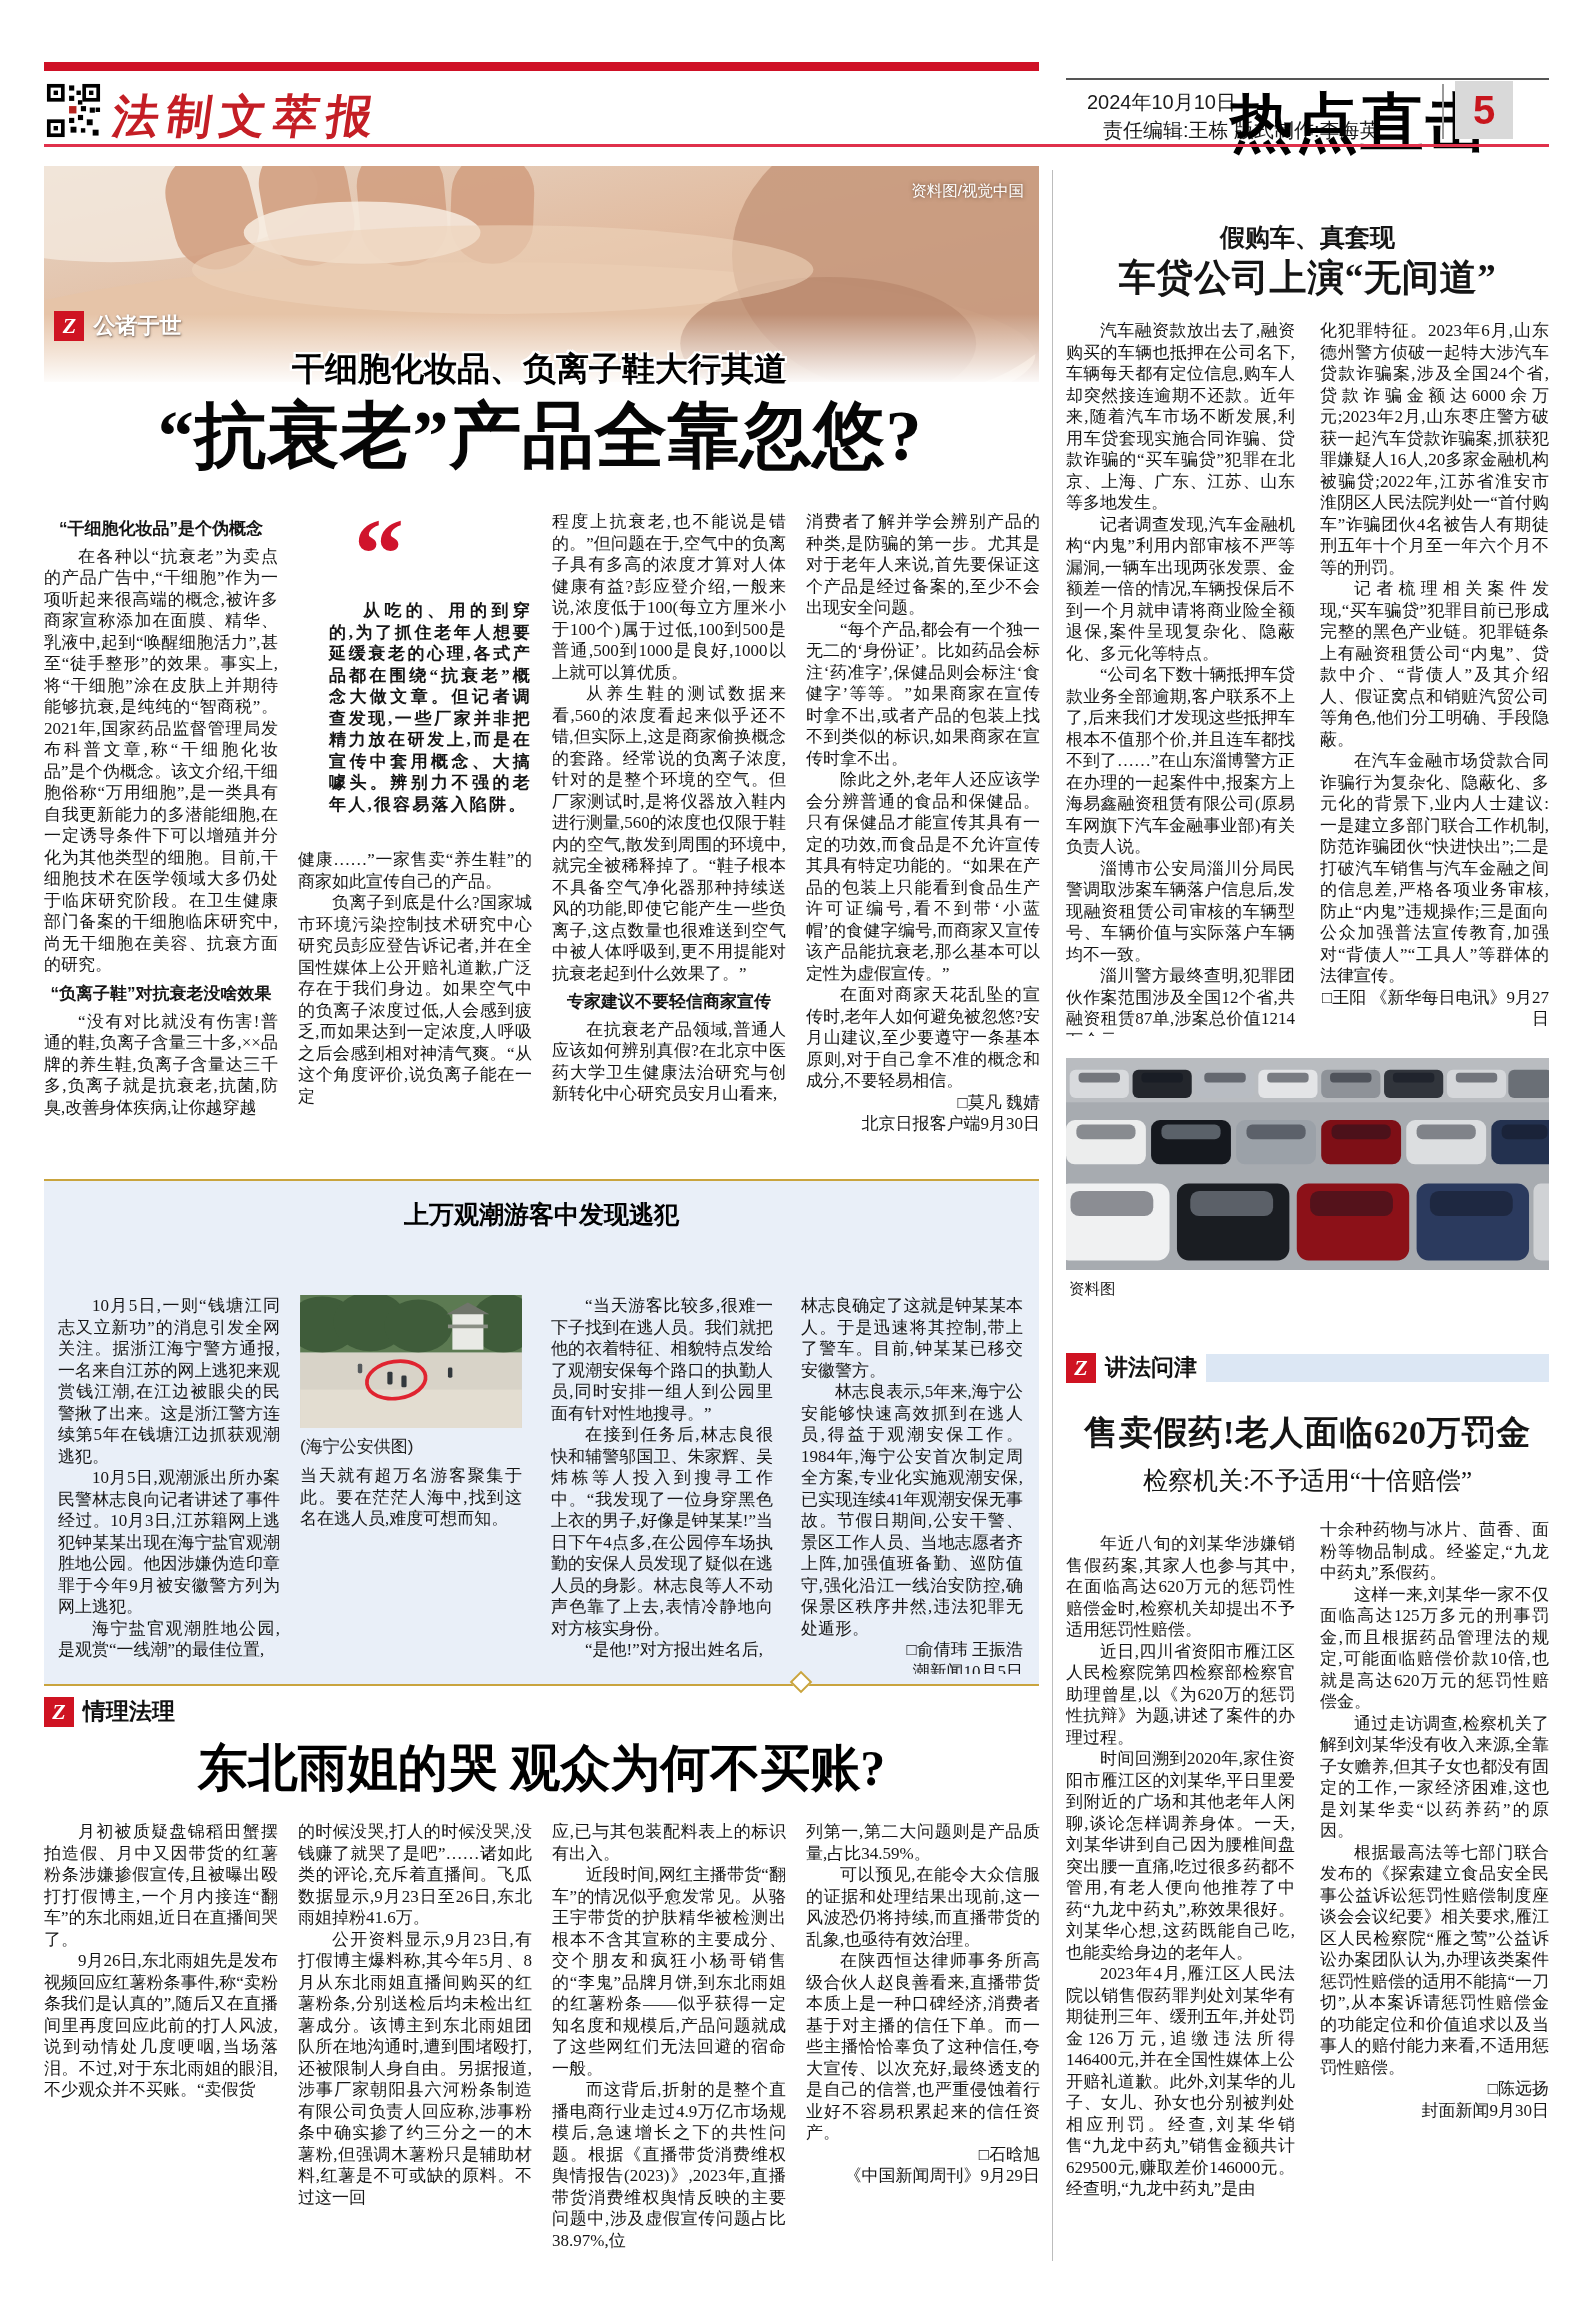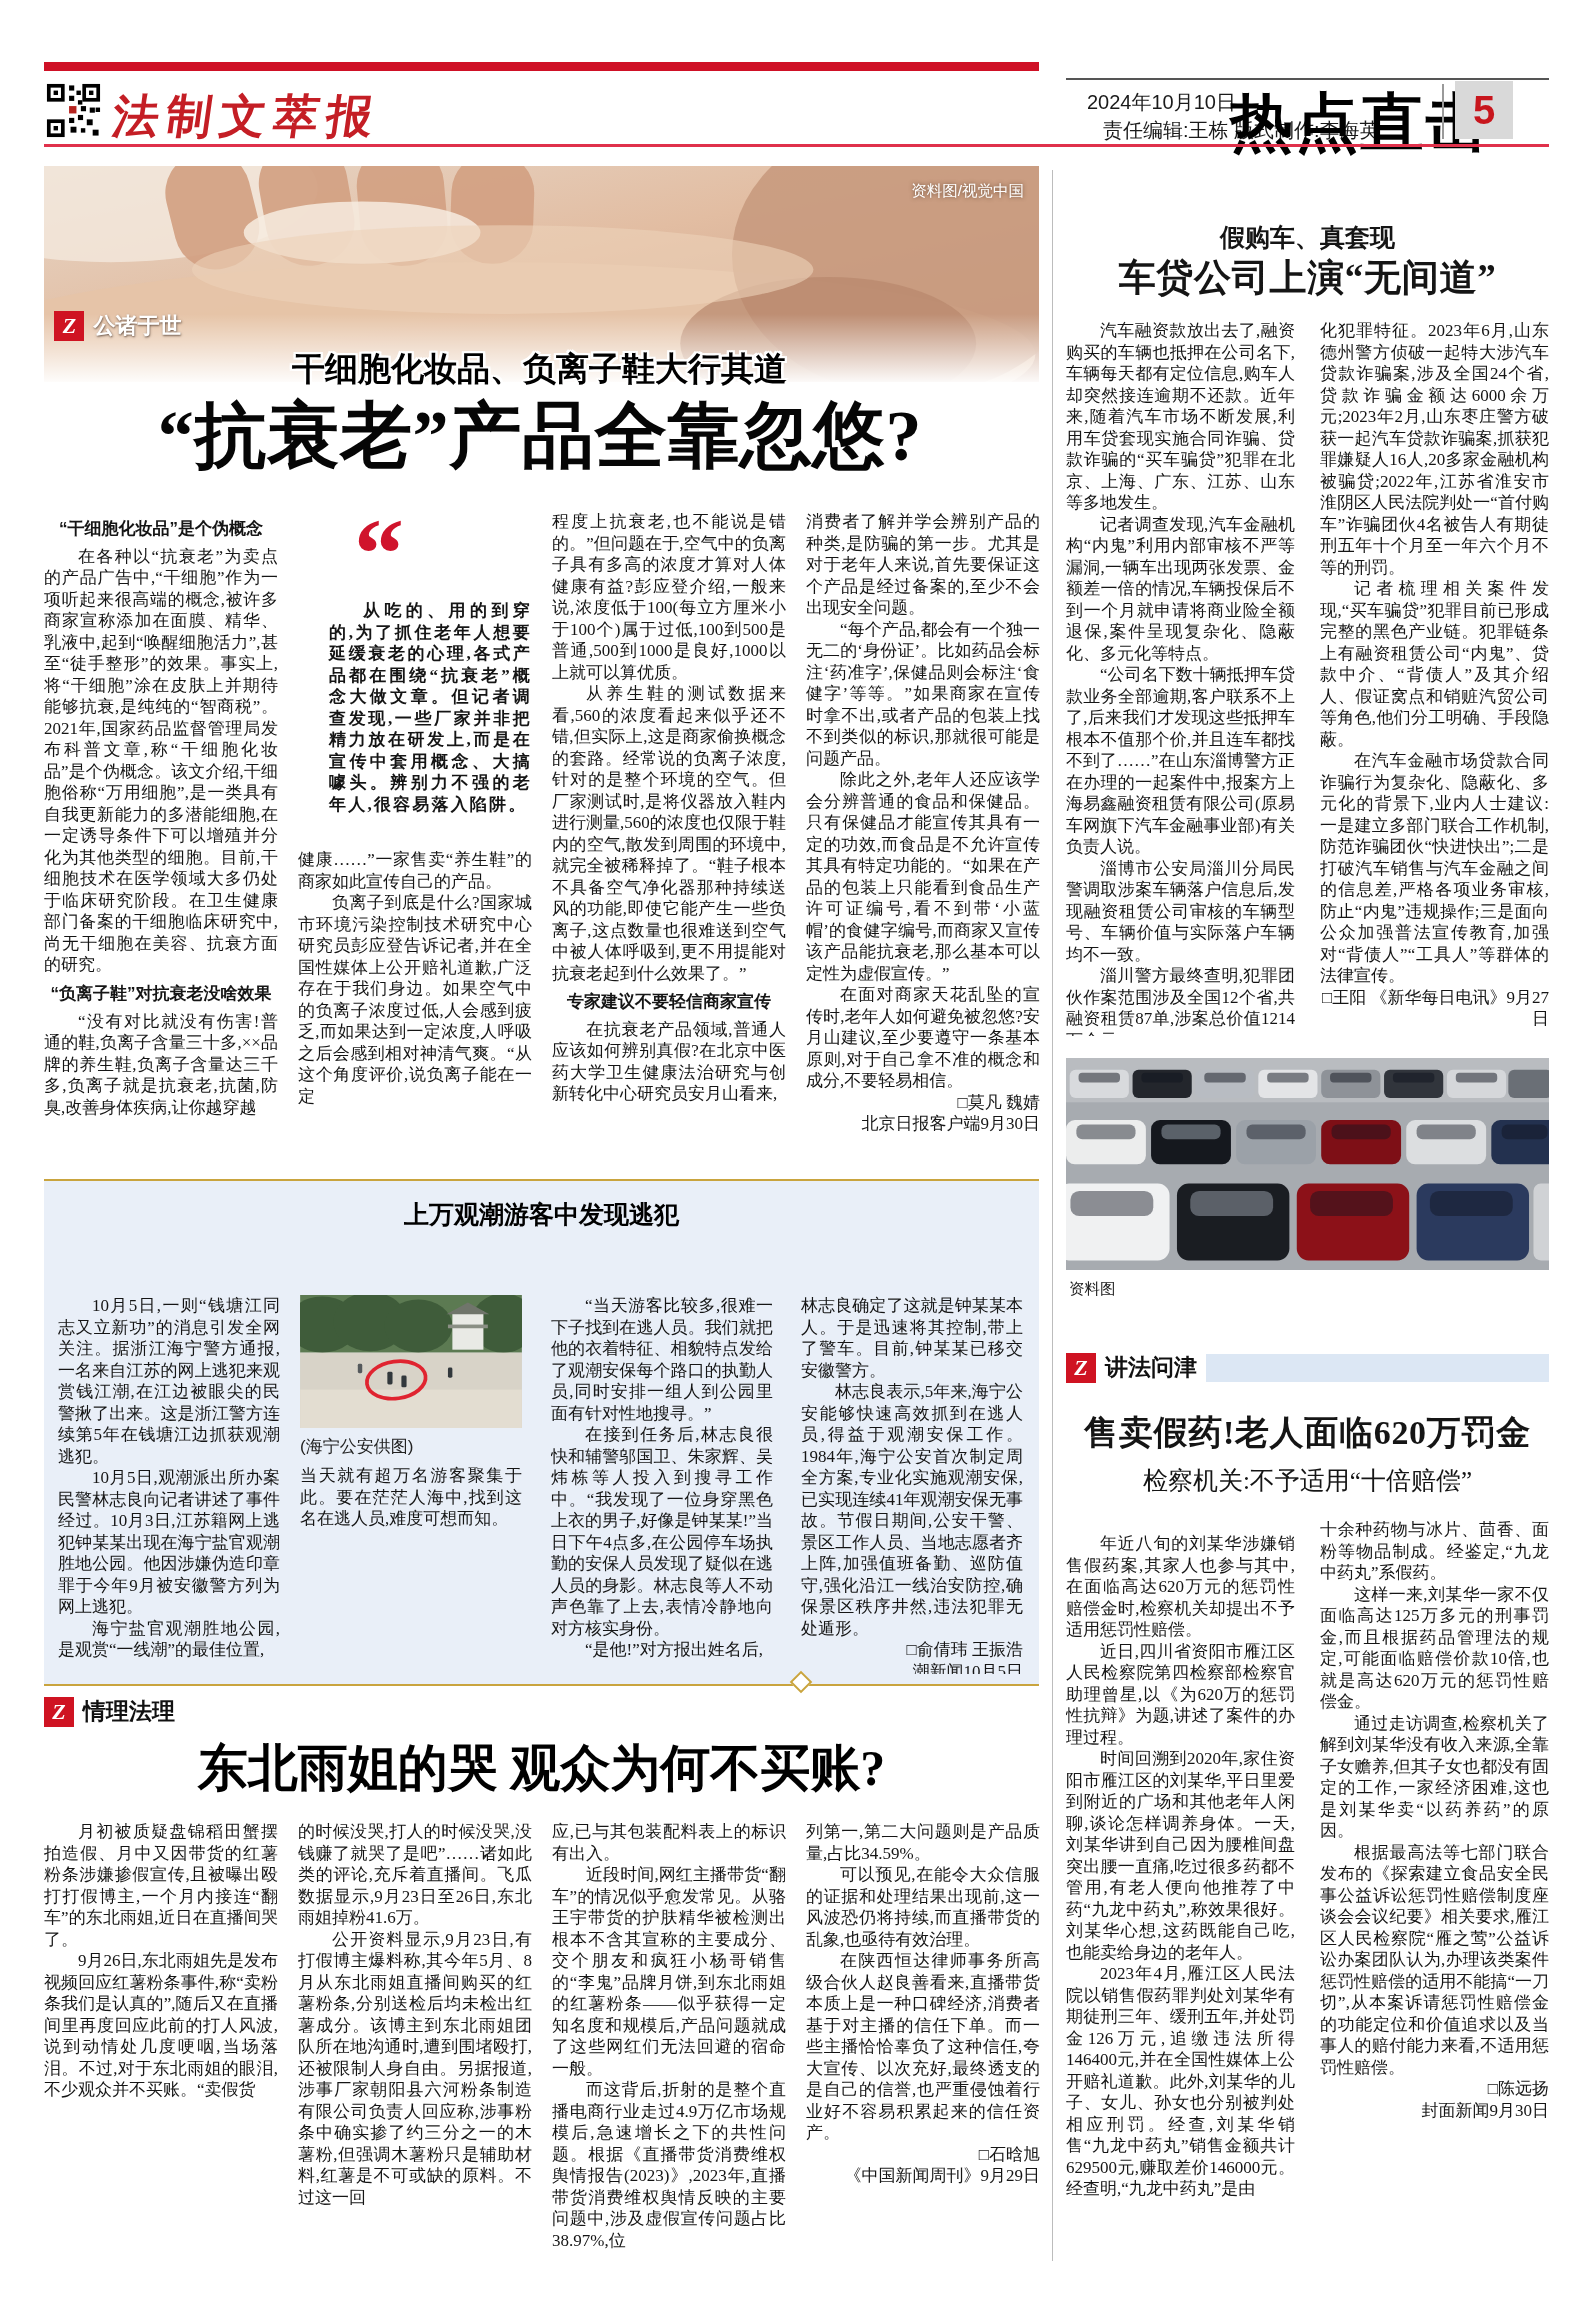--- a/index.html
+++ b/index.html
@@ -150,21 +150,21 @@
     <p>负离子到底是什么?国家城市环境污染控制技术研究中心研究员彭应登告诉记者,并在全国性媒体上公开赔礼道歉,广泛存在于我们身边。如果空气中的负离子浓度过低,人会感到疲乏,而如果达到一定浓度,人呼吸之后会感到相对神清气爽。“从这个角度评价,说负离子能在一定</p>
   </div>
   <div class="col" style="left:552px;top:511px;width:234px;height:655px;">
     <p class="cont">程度上抗衰老,也不能说是错的。”但问题在于,空气中的负离子具有多高的浓度才算对人体健康有益?彭应登介绍,一般来说,浓度低于100(每立方厘米小于100个)属于过低,100到500是普通,500到1000是良好,1000以上就可以算优质。</p>
     <p>从养生鞋的测试数据来看,560的浓度看起来似乎还不错,但实际上,这是商家偷换概念的套路。经常说的负离子浓度,针对的是整个环境的空气。但厂家测试时,是将仪器放入鞋内进行测量,560的浓度也仅限于鞋内的空气,散发到周围的环境中,就完全被稀释掉了。“鞋子根本不具备空气净化器那种持续送风的功能,即使它能产生一些负离子,这点数量也很难送到空气中被人体呼吸到,更不用提能对抗衰老起到什么效果了。”</p>
     <p class="sub">专家建议不要轻信商家宣传</p>
     <p>在抗衰老产品领域,普通人应该如何辨别真假?在北京中医药大学卫生健康法治研究与创新转化中心研究员安月山看来,</p>
   </div>
   <div class="col" style="left:806px;top:511px;width:234px;height:655px;">
     <p class="cont">消费者了解并学会辨别产品的种类,是防骗的第一步。尤其是对于老年人来说,首先要保证这个产品是经过备案的,至少不会出现安全问题。</p>
-    <p>“每个产品,都会有一个独一无二的‘身份证’。比如药品会标注‘药准字’,保健品则会标注‘食健字’等等。”如果商家在宣传时拿不出,或者产品的包装上找不到类似的标识,那就很可能是问题产品。</p>
+    <p>“每个产品,都会有一个独一无二的‘身份证’。比如药品会标注‘药准字’,保健品则会标注‘食健字’等等。”如果商家在宣传时拿不出,或者产品的包装上找不到类似的标识,如果商家在宣传时拿不出。</p>
     <p>除此之外,老年人还应该学会分辨普通的食品和保健品。只有保健品才能宣传其具有一定的功效,而食品是不允许宣传其具有特定功能的。“如果在产品的包装上只能看到食品生产许可证编号,看不到带‘小蓝帽’的食健字编号,而商家又宣传该产品能抗衰老,那么基本可以定性为虚假宣传。”</p>
     <p>在面对商家天花乱坠的宣传时,老年人如何避免被忽悠?安月山建议,至少要遵守一条基本原则,对于自己拿不准的概念和成分,不要轻易相信。</p>
     <p class="byline">□莫凡 魏婧</p>
     <p class="byline">北京日报客户端9月30日</p>
   </div>
 
   <div class="abs r-kicker" style="left:1066px;top:221px;width:483px;">假购车、真套现</div>
   <div class="abs r-title" style="left:1066px;top:253px;width:483px;">车贷公司上演“无间道”</div>
   <div class="col" style="left:1066px;top:320px;width:229px;height:716px;">
     <p>汽车融资款放出去了,融资购买的车辆也抵押在公司名下,车辆每天都有定位信息,购车人却突然接连逾期不还款。近年来,随着汽车市场不断发展,利用车贷套现实施合同诈骗、贷款诈骗的“买车骗贷”犯罪在北京、上海、广东、江苏、山东等多地发生。</p>

